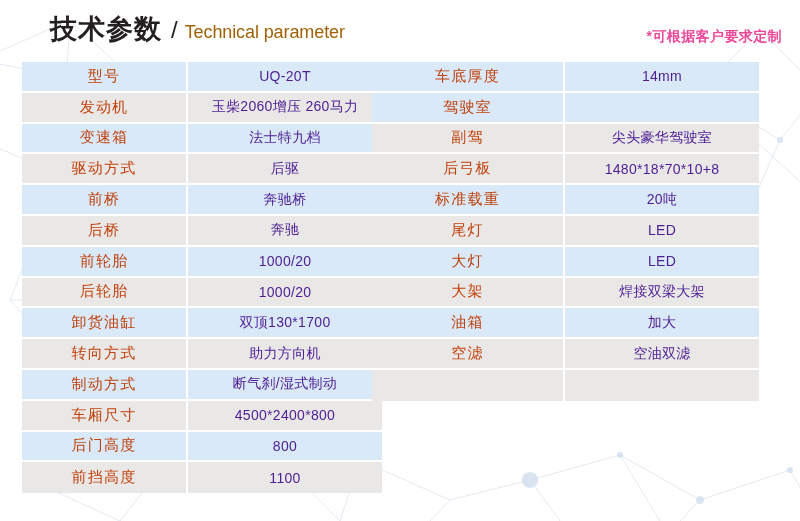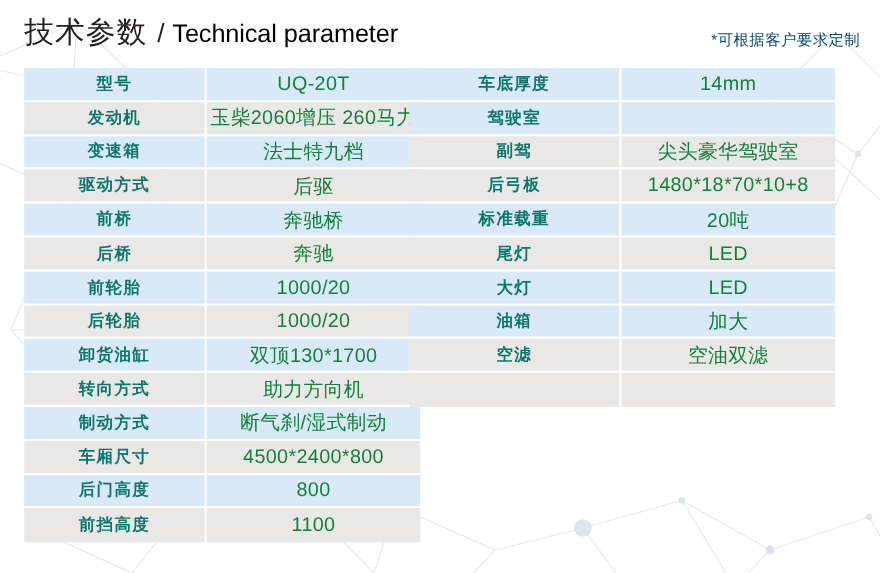--- a/index.html
+++ b/index.html
@@ -42,46 +42,47 @@
   #title-block {
     position: absolute;
     left: 22px;
     top: 16px;
     white-space: nowrap;
     display: flex;
     align-items: baseline;
   }
   #title-cn {
     font-size: 27px;
-    font-weight: normal;
+    font-weight: bold;
     letter-spacing: 1px;
     color: #231f20;
     line-height: 1;
+    margin-left: 28px;
   }
   #title-sep {
     font-size: 24px;
     font-weight: 400;
     color: #231f20;
     margin: 0 7px 0 9px;
     line-height: 1;
   }
   #title-en {
-    font-size: 23px;
+    font-size: 18px;
     font-weight: 400;
-    color: #000000;
+    color: #a16207;
     line-height: 1;
     letter-spacing: -0.1px;
   }
   #header-note {
     position: absolute;
     right: 18px;
     top: 28px;
     font-size: 14px;
-    font-weight: 400;
-    color: #0c4a6e;
+    font-weight: 700;
+    color: #ec4899;
     white-space: nowrap;
     letter-spacing: 0.4px;
     margin-left: 40px;
   }
 
   
   .spec-table {
     position: absolute;
     top: 62px;
     border-collapse: separate;
@@ -104,28 +105,28 @@
     overflow: hidden;
   }
   .spec-table td:last-child { border-right: none; }
   .spec-table tr:last-child td { border-bottom: none; }
 
   .row-blue  td { background: #d9e9f7; }
   .row-gray  td { background: #e9e8e6; }
 
   .cell-label {
     font-size: 15px;
-    font-weight: bold;
-    color: #0f766e;
+    font-weight: normal;
+    color: #c2410c;
     letter-spacing: 1.2px;
   }
   .cell-value {
-    font-size: 18px;
+    font-size: 14px;
     font-weight: 400;
-    color: #15803d;
+    color: #4c1d95;
     letter-spacing: 0.3px;
   }
 
   #table-left  col.c-label { width: 166px; }
   #table-left  col.c-value { width: 194px; }
   #table-right col.c-label { width: 193px; }
   #table-right col.c-value { width: 194px; }
 </style>
 </head>
 <body>
@@ -262,20 +263,24 @@
           <td class="cell-value">20吨</td>
         </tr>
         <tr class="row-gray">
           <td class="cell-label">尾灯</td>
           <td class="cell-value">LED</td>
         </tr>
         <tr class="row-blue">
           <td class="cell-label">大灯</td>
           <td class="cell-value">LED</td>
         </tr>
+        <tr class="row-gray">
+          <td class="cell-label">大架</td>
+          <td class="cell-value">焊接双梁大架</td>
+        </tr>
         <tr class="row-blue">
           <td class="cell-label">油箱</td>
           <td class="cell-value">加大</td>
         </tr>
         <tr class="row-gray">
           <td class="cell-label">空滤</td>
           <td class="cell-value">空油双滤</td>
         </tr>
         <tr class="row-gray">
           <td class="cell-label"></td>

